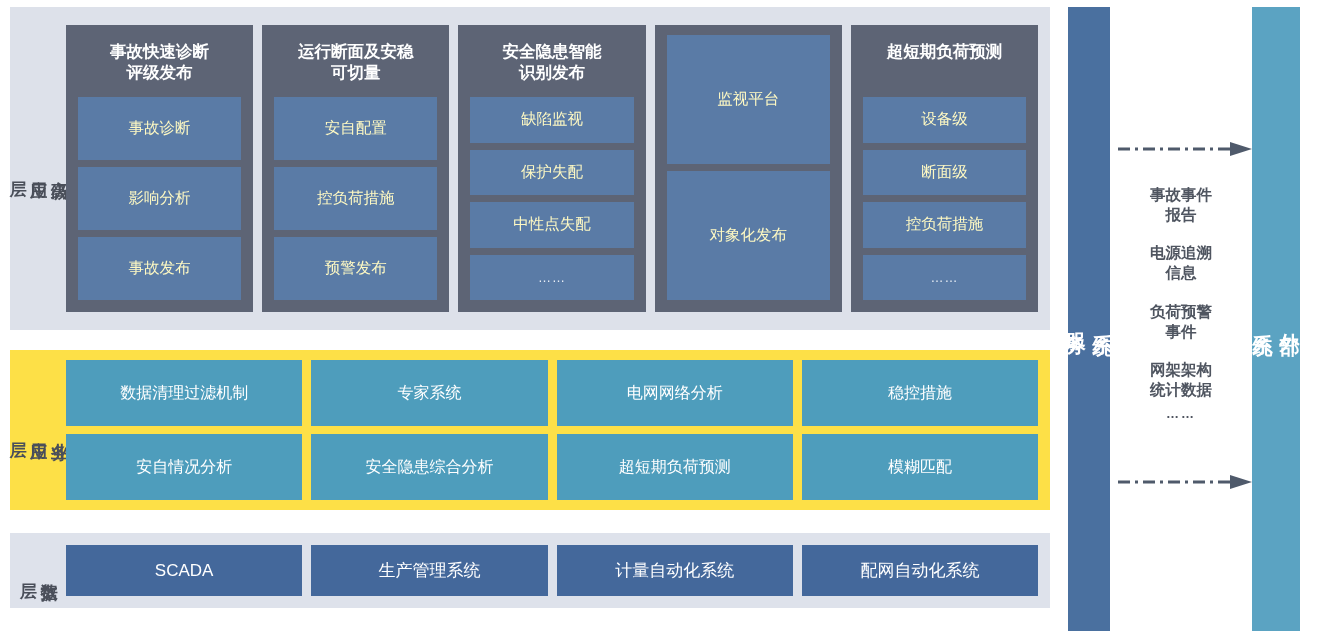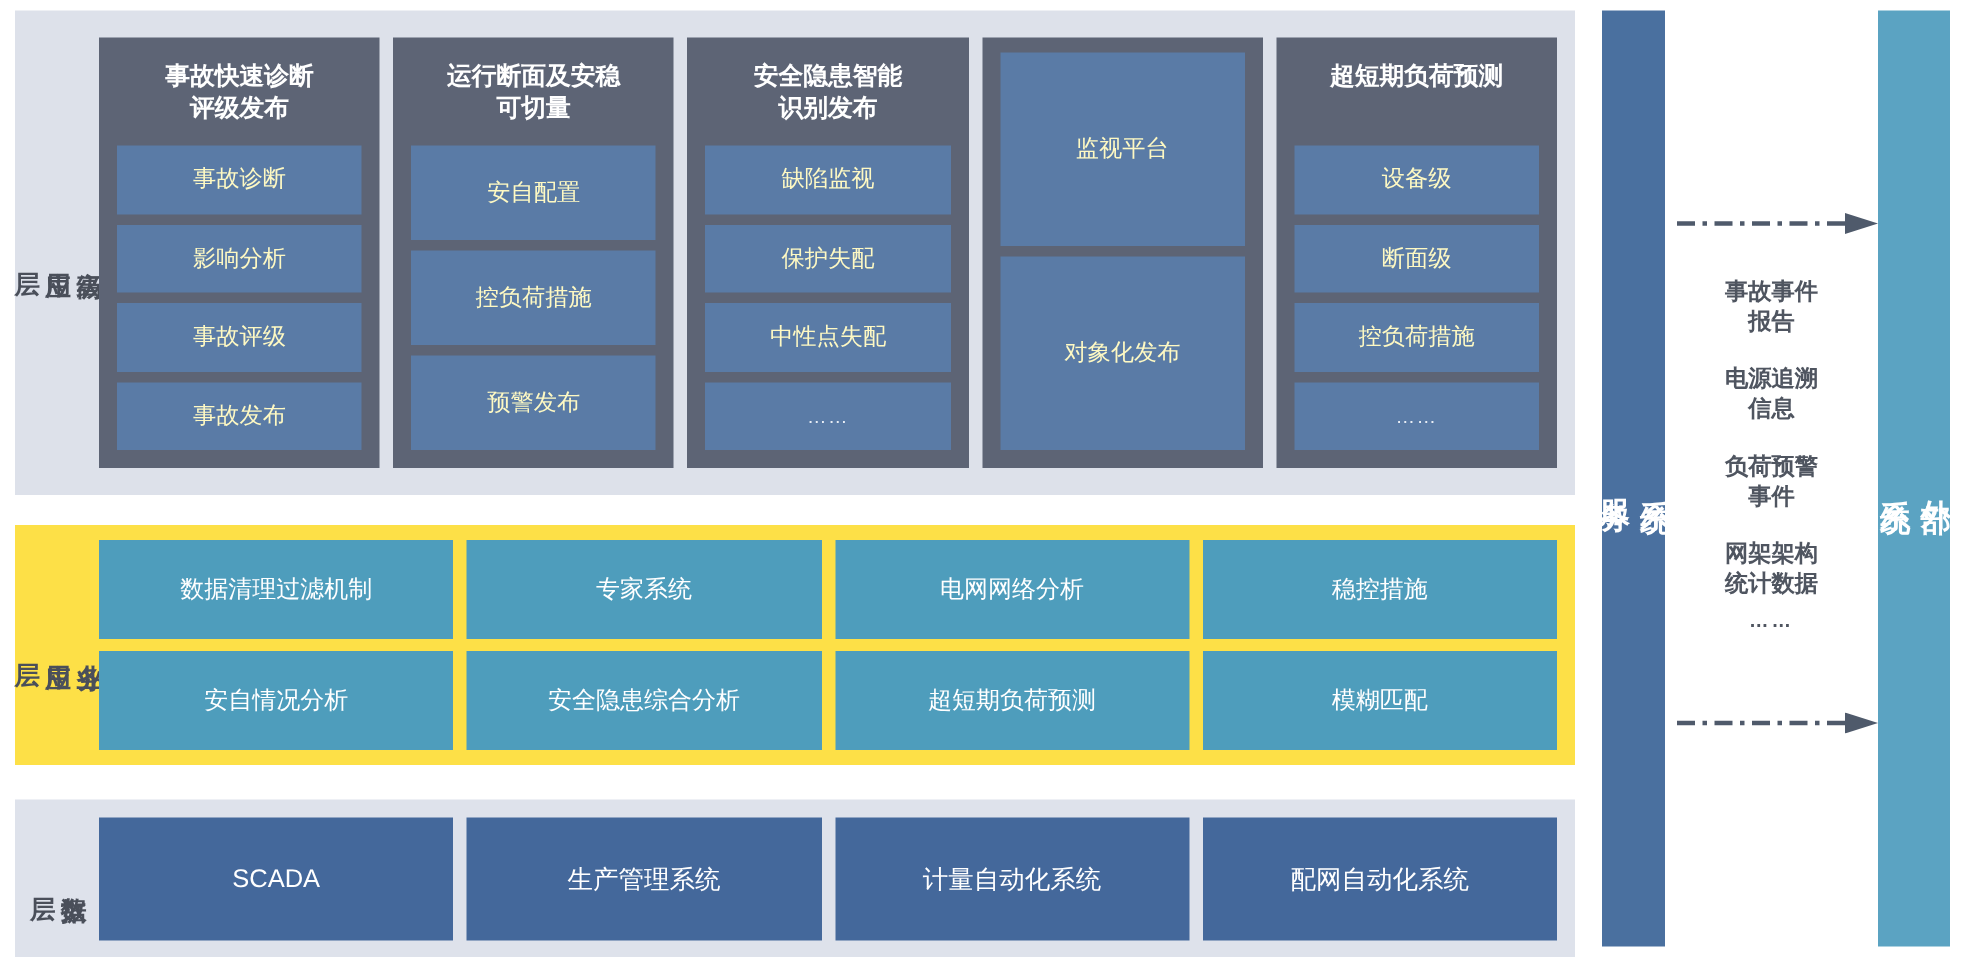--- a/index.html
+++ b/index.html
@@ -27,21 +27,21 @@
   .layer-panel {
     position: absolute;
     left: 0;
     width: 1040px;
     box-sizing: border-box;
     display: flex;
     align-items: stretch;
   }
   #panel-advanced  { top: 0px;   height: 323px; background: #dde1ea; }
   #panel-business  { top: 343px; height: 160px; background: #fde047; }
-  #panel-data      { top: 526px; height: 106px;  background: #dee2eb; }
+  #panel-data      { top: 526px; height: 75px;  background: #dee2eb; }
 
   .layer-label {
     width: 56px;
     flex: 0 0 56px;
     display: flex;
     align-items: center;
     justify-content: center;
     color: #4a4f5a;
     font-weight: bold;
     font-size: 17px;
@@ -233,21 +233,20 @@
 应用
 层</div>
     <div class="layer-body" id="adv-body">
 
       <div class="adv-col">
         <div class="adv-col-title">事故快速诊断
 评级发布</div>
         <div class="adv-items">
           <div class="adv-item">事故诊断</div>
           <div class="adv-item">影响分析</div>
-          <div class="adv-item">事故评级</div>
           <div class="adv-item">事故发布</div>
         </div>
       </div>
 
       <div class="adv-col">
         <div class="adv-col-title">运行断面及安稳
 可切量</div>
         <div class="adv-items">
           <div class="adv-item">安自配置</div>
           <div class="adv-item">控负荷措施</div>

